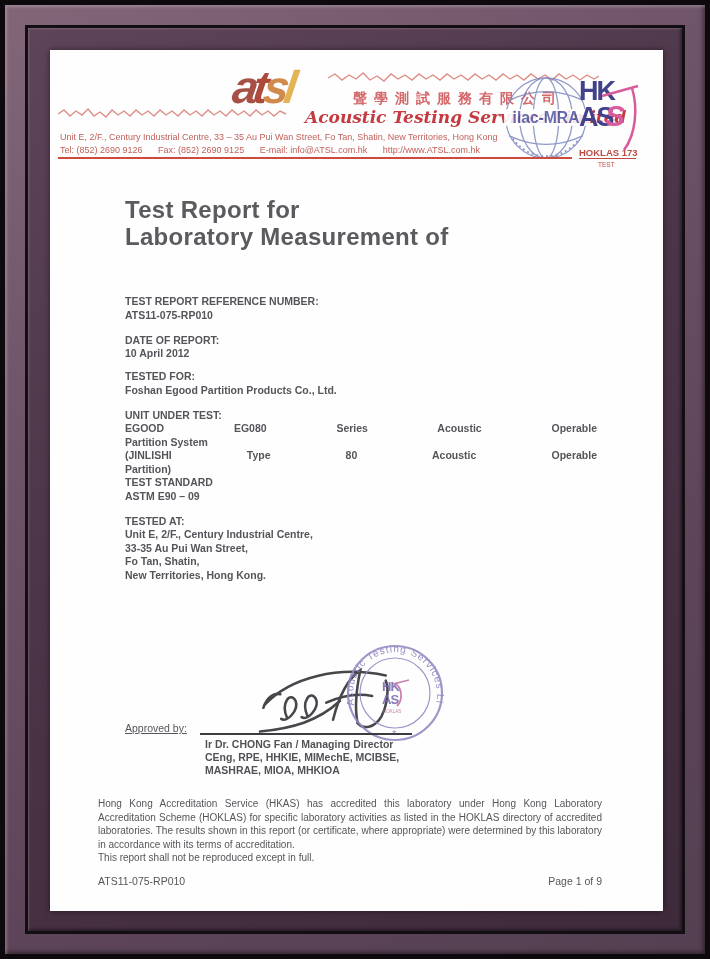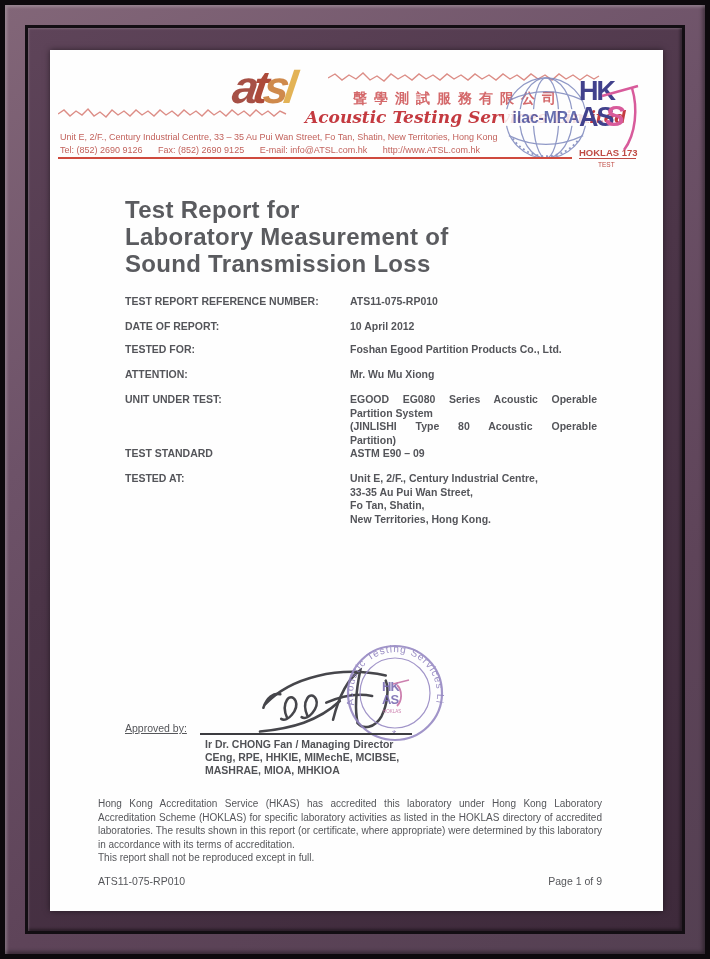--- a/index.html
+++ b/index.html
@@ -31,21 +31,21 @@
   .ilac-logo { position:absolute; left:452px; top:24px; opacity:.85; }
   .hkas-logo { position:absolute; left:528px; top:24px; }
 
   
   .title { position:absolute; left:75px; top:146px; font-size:24px; line-height:27px; font-weight:bold;
            color:#5a5b5f; letter-spacing:.3px; }
 
   
   .fields { position:absolute; left:75px; top:245px; width:472px; font-size:10.5px; line-height:13.5px;
             font-weight:bold; color:#54555a; }
-  .frow { display:flex; }
+  .frow { display:flex;flex-direction:column; }
   .flabel { width:225px; flex:none; }
   .fvalue { flex:1; }
   .vline { display:block; }
   .jline { display:block; text-align:justify; height:13.5px; overflow:hidden; }
   .jline::after { content:""; display:inline-block; width:100%; }
   .mb-a { margin-bottom:11.5px; } .mb-b { margin-bottom:9.5px; } .mb-c { }
 
   
   .sig-svg   { position:absolute; left:198px; top:600px; }
   .stamp-svg { position:absolute; left:295px; top:593px; opacity:.88; }
@@ -114,39 +114,34 @@
       <span>Tel: (852) 2690 9126</span>
       <span>Fax: (852) 2690 9125</span>
       <span>E-mail: info@ATSL.com.hk</span>
       <span>http://www.ATSL.com.hk</span>
     </div>
     <div class="redrule"></div>
 
     <div class="title">
       <div>Test Report for</div>
       <div>Laboratory Measurement of</div>
-      <div>Sound Transmission Loss</div>
     </div>
 
     <div class="fields">
       <div class="frow mb-a">
         <div class="flabel">TEST REPORT REFERENCE NUMBER:</div>
         <div class="fvalue">ATS11-075-RP010</div>
       </div>
       <div class="frow mb-b">
         <div class="flabel">DATE OF REPORT:</div>
         <div class="fvalue">10 April 2012</div>
       </div>
       <div class="frow mb-a">
         <div class="flabel">TESTED FOR:</div>
         <div class="fvalue">Foshan Egood Partition Products Co., Ltd.</div>
-      </div>
-      <div class="frow mb-a">
-        <div class="flabel">ATTENTION:</div>
-        <div class="fvalue">Mr. Wu Mu Xiong</div>
       </div>
       <div class="frow mb-c">
         <div class="flabel">UNIT UNDER TEST:</div>
         <div class="fvalue">
           <span class="jline">EGOOD EG080 Series Acoustic Operable</span>
           <span class="vline">Partition System</span>
           <span class="jline">(JINLISHI Type 80 Acoustic Operable</span>
           <span class="vline">Partition)</span>
         </div>
       </div>

